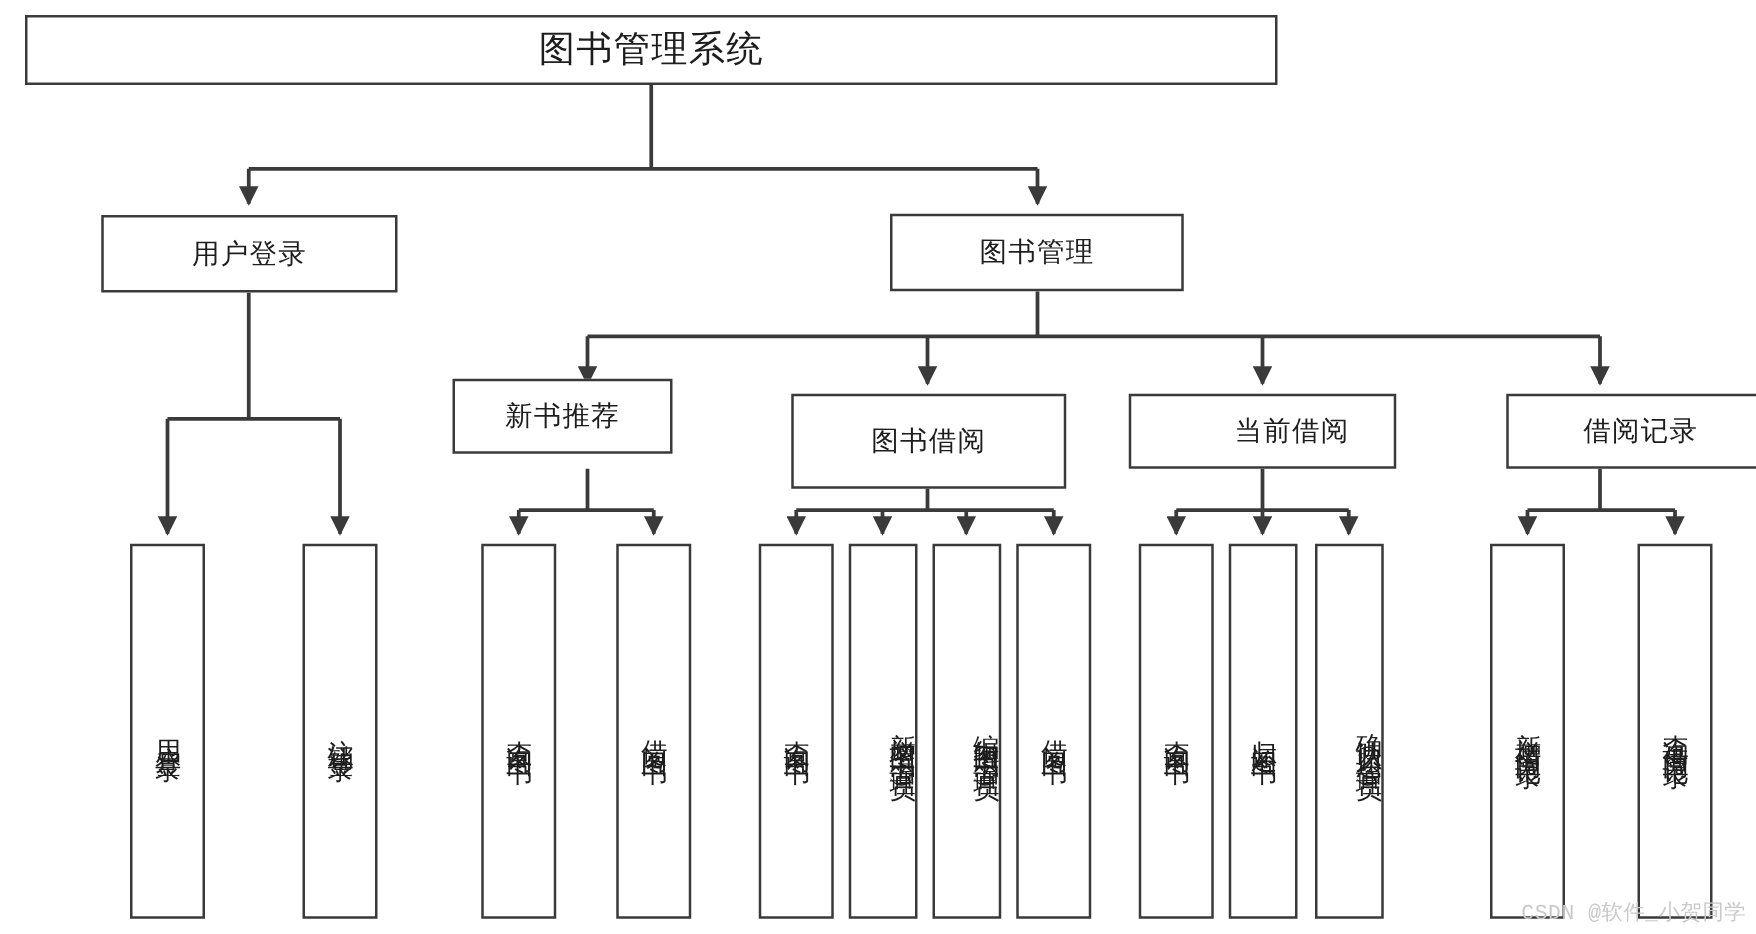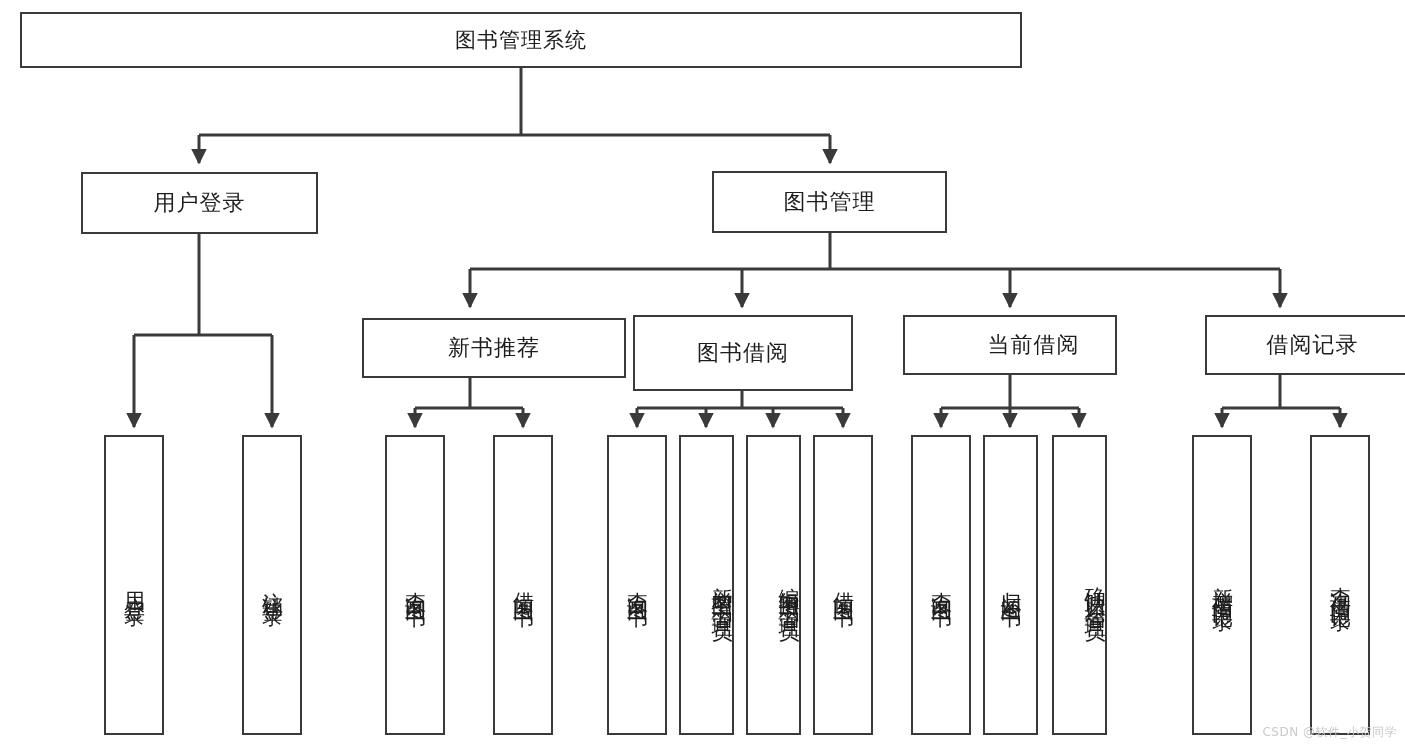--- a/index.html
+++ b/index.html
@@ -33,45 +33,46 @@
     display: flex;
     align-items: center;
     justify-content: center;
     color: #1d1d1d;
   }
   .node.horiz {
     font-size: 22px;
     letter-spacing: 1px;
   }
   .node.root {
-    font-size: 21px;
+    font-size: 29px;
     letter-spacing: 1px;
   }
   .node.leaf {
     writing-mode: vertical-rl;
     text-orientation: upright;
     font-size: 21px;
     letter-spacing: 5px;
     padding-top: 14px;
     align-items: flex-start;
     justify-content: center;
     line-height: 1;
   }
   .node.leaf.centered {
     align-items: center;
     padding-top: 0;
   }
   .watermark {
     position: absolute;
     right: 8px;
     bottom: 6px;
-    font-size: 12px;
+    font-size: 17px;
     color: #c9c9c9;
     letter-spacing: 0.5px;
     white-space: nowrap;
+    font-family: Liberation Mono, monospace;
   }
 </style>
 </head>
 <body>
 
 <div id="canvas">
 
   <svg class="edges" viewBox="0 0 1405 747" xmlns="http://www.w3.org/2000/svg">
     <defs>
       <marker id="arrow" viewBox="0 0 10 10" refX="9" refY="5" markerWidth="5.2" markerHeight="5.2" orient="auto-start-reverse">
@@ -126,21 +127,21 @@
     <span>图书管理系统</span>
   </div>
 
   <div class="node horiz" style="left:81px; top:172px; width:237px; height:62px;">
     <span>用户登录</span>
   </div>
   <div class="node horiz" style="left:712px; top:171px; width:235px; height:62px;text-align:center;">
     <span>图书管理</span>
   </div>
 
-  <div class="node horiz" style="left:362px; top:318px; width:264px; height:60px;">
+  <div class="node horiz" style="left:362px; top:303px; width:176px; height:60px;">
     <span>新书推荐</span>
   </div>
   <div class="node horiz" style="left:633px; top:315px; width:220px; height:76px;">
     <span>图书借阅</span>
   </div>
   <div class="node horiz" style="left:903px; top:315px; width:214px; height:60px;padding-left:47px;">
     <span>当前借阅</span>
   </div>
   <div class="node horiz" style="left:1173px; top:315px; width:215px; height:60px;margin-left:32px;">
     <span>借阅记录</span>

